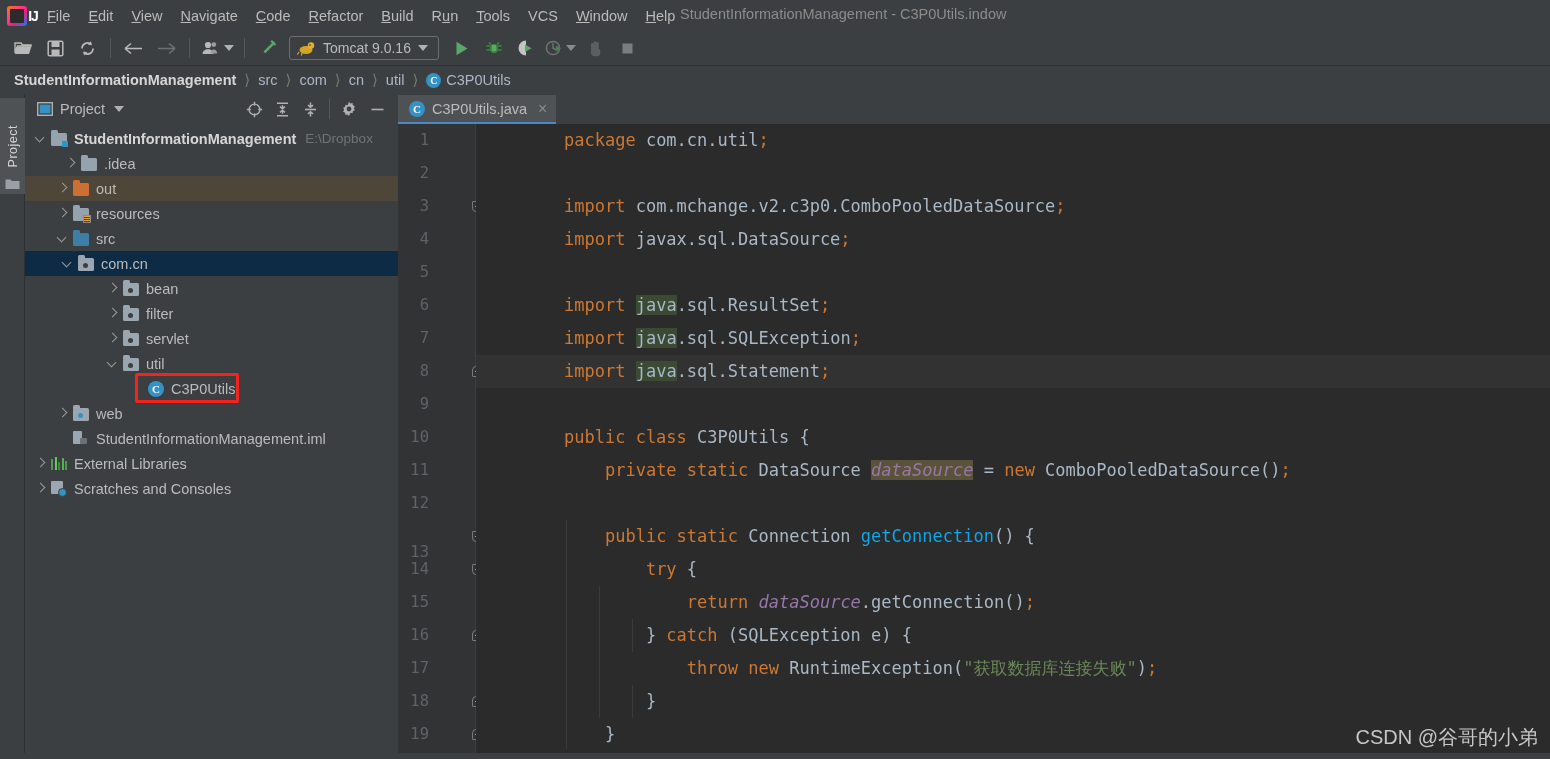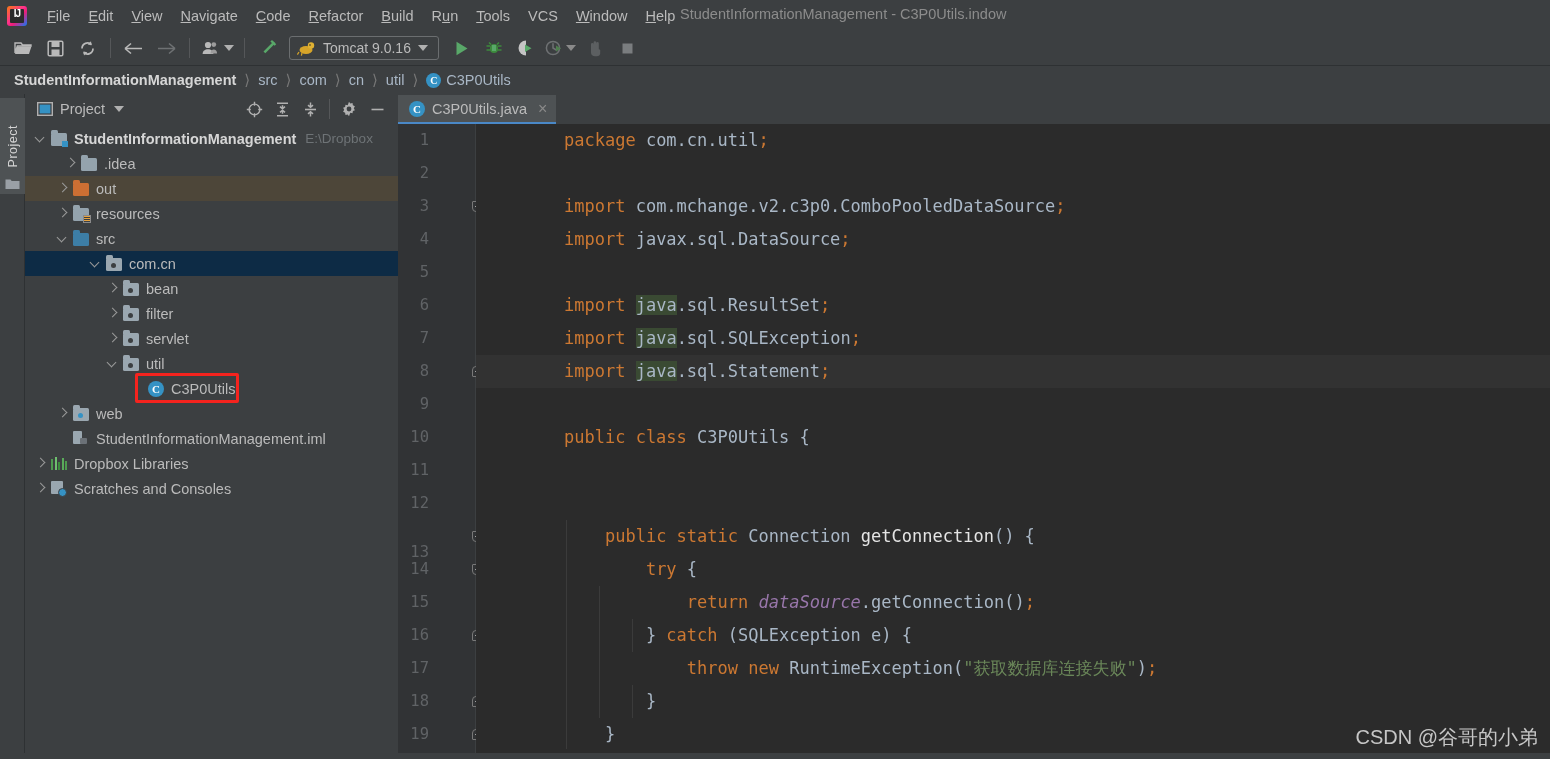--- a/index.html
+++ b/index.html
@@ -17,22 +17,22 @@
     height: 31px; background: #3c3f41; display: flex; align-items: center;
     padding-left: 6px; position: relative;
   }
   .ij-logo {
     width: 22px; height: 22px; margin-right: 10px; position: relative; flex: 0 0 auto;
   }
   .ij-logo .sq { position: absolute; inset: 1px; border-radius: 3px;
     background: linear-gradient(135deg,#f97a12 0%,#ff318c 45%,#ed1e79 60%,#087cfa 100%); }
   .ij-logo .inner { position: absolute; left: 4px; top: 4px; right: 4px; bottom: 4px;
     background: #2b2b2b; border-radius: 1px; }
-  .ij-logo .txt { position: absolute; left: 0; top: 3px; width: 22px; text-align: center;
-    font-size: 10px; color: #fff; font-weight: bold; letter-spacing: -1px; }
+  .ij-logo .txt { position: absolute; left: 16px; top: 3px; width: 22px; text-align: center;
+    font-size: 14px; color: #fff; font-weight: bold; letter-spacing: -1px; }
   .menu-item {
     font-size: 14.5px; color: #bbbbbb; padding: 3px 9px; cursor: default; white-space: nowrap;
   }
   .menu-item u { text-decoration: underline; }
   .win-title {
     position: absolute; left: 680px; top: 6px;
     font-size: 14.5px; color: #8c8c8c; white-space: nowrap;
   }
 
   
@@ -188,21 +188,21 @@
   .fold-line { position: absolute; left: 79px; width: 1px; background: #787878; }
 
   .cline {
     position: absolute; left: 0; height: 33px; line-height: 33px; white-space: pre;
     color: #a9b7c6;
   }
   .row-hl { position: absolute; left: 0; right: 0; height: 33px; background: #323232; }
 
   .k  { color: #cc7832; }       
   .s  { color: #6a8759; }
-  .fn { color: #e5e5e5; }       
+  .fn { color: #0ea5e9; }       
   .fld{ color: #9876aa; font-style: italic; }
   .hl-java { background: #3a4a33; }
   .hl-ds   { background: #5b5339; }
 
   .indent-guide { position: absolute; width: 1px; background: #3b3b3b; }
 
   .watermark {
     position: absolute; right: 12px; bottom: 8px; font-size: 20px; color: #cfcfcf;
     font-family: "Liberation Sans", sans-serif; opacity: 0.95; white-space: nowrap;
   }
@@ -445,21 +445,21 @@
         </div>
 
         <div class="tree-row" style="padding-left:32px">
           <span class="arrow down"></span>
           <span class="ico">
               <span class="fold blue"></span>
             </span>
           <span class="lbl">src</span>
         </div>
 
-        <div class="tree-row sel-focus" style="padding-left:65px">
+        <div class="tree-row sel-focus" style="padding-left:37px">
           <span class="arrow down"></span>
           <span class="ico">
               <span class="fold pkg">
                 <span class="pkg-dot"></span>
               </span>
             </span>
           <span class="lbl">com.cn</span>
         </div>
 
         <div class="tree-row" style="padding-left:82px">
@@ -530,21 +530,21 @@
           <span class="arrow"></span>
           <span class="ico">
             <span class="lib-ico">
                 <i style="height:11px;background:#4e9a4e"></i>
                 <i style="height:13px;background:#6fbf6f"></i>
                 <i style="height:8px;background:#3d8b3d"></i>
                 <i style="height:12px;background:#5aaa5a"></i>
                 <i style="height:9px;background:#4e9a4e"></i>
               </span>
           </span>
-          <span class="lbl">Dropbox Libraries</span>
+          <span class="lbl">External Libraries</span>
         </div>
 
         <div class="tree-row" style="padding-left:10px">
           <span class="arrow"></span>
           <span class="ico"><span class="scratch-ico"><span class="pg"></span><span class="cl"></span></span></span>
           <span class="lbl">Scratches and Consoles</span>
         </div>
 
         <div class="redbox" style="left:110px; top:249px; width:104px; height:30px;"></div>
       </div>
@@ -606,20 +606,21 @@
 
           <div class="cline" style="top:0px;   left:88px"><span class="k">package</span> com.cn.util<span class="k">;</span></div>
 
           <div class="cline" style="top:66px;  left:88px"><span class="k">import</span> com.mchange.v2.c3p0.ComboPooledDataSource<span class="k">;</span></div>
           <div class="cline" style="top:99px;  left:88px"><span class="k">import</span> javax.sql.DataSource<span class="k">;</span></div>
           <div class="cline" style="top:165px; left:88px"><span class="k">import</span> <span class="hl-java">java</span>.sql.ResultSet<span class="k">;</span></div>
           <div class="cline" style="top:198px; left:88px"><span class="k">import</span> <span class="hl-java">java</span>.sql.SQLException<span class="k">;</span></div>
           <div class="cline" style="top:231px; left:88px"><span class="k">import</span> <span class="hl-java">java</span>.sql.Statement<span class="k">;</span></div>
 
           <div class="cline" style="top:297px; left:88px"><span class="k">public class</span> C3P0Utils {</div>
+          <div class="cline" style="top:330px; left:88px">    <span class="k">private static</span> DataSource <span class="fld hl-ds">dataSource</span> = <span class="k">new</span> ComboPooledDataSource()<span class="k">;</span></div>
 
           <div class="cline" style="top:396px; left:88px">    <span class="k">public static</span> Connection <span class="fn">getConnection</span>() {</div>
           <div class="cline" style="top:429px; left:88px">        <span class="k">try</span> {</div>
           <div class="cline" style="top:462px; left:88px">            <span class="k">return</span> <span class="fld">dataSource</span>.getConnection()<span class="k">;</span></div>
           <div class="cline" style="top:495px; left:88px">        } <span class="k">catch</span> (SQLException e) {</div>
           <div class="cline" style="top:528px; left:88px">            <span class="k">throw new</span> RuntimeException(<span class="s">"获取数据库连接失败"</span>)<span class="k">;</span></div>
           <div class="cline" style="top:561px; left:88px">        }</div>
           <div class="cline" style="top:594px; left:88px">    }</div>
 
           <div class="hscroll"></div>

